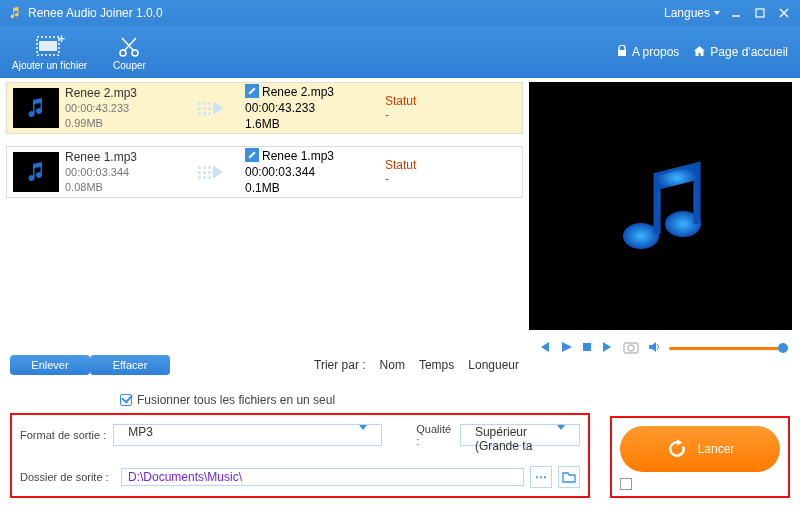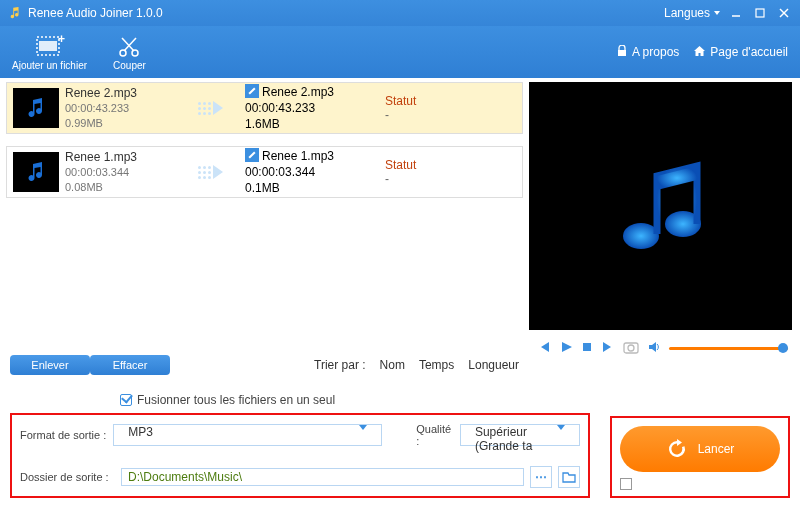--- a/index.html
+++ b/index.html
@@ -46,21 +46,21 @@
 .bottom{padding:6px 10px 10px 10px}
 .merge-row{padding:6px 0 6px 110px}
 .merge-row label{display:flex;align-items:center;gap:5px;color:#444;font-size:11px}
 .chk{width:12px;height:12px;border:1px solid #3b8fe0;border-radius:2px;position:relative}
 .chk.checked::after{content:"";position:absolute;left:1px;top:-1px;width:8px;height:5px;border-left:2px solid #3b8fe0;border-bottom:2px solid #3b8fe0;transform:rotate(-50deg)}
 .settings-box{border:2px solid #e11;padding:8px;width:580px;display:flex;flex-direction:column;gap:19px}
 .form-row{display:flex;align-items:center;gap:6px}
 .form-row .lbl{width:95px;color:#444;font-size:11px}
 .sel{height:22px;border:1px solid #b9d6f2;background:#fff;display:flex;align-items:flex-start;justify-content:space-between;padding:0 14px;color:#333;cursor:pointer}
 .sel .tri{width:0;height:0;border-top:5px solid #3b8fe0;border-left:4px solid transparent;border-right:4px solid transparent}
-.path-input{flex:1;height:14px;border:1px solid #b9d6f2;padding:8px 6px;display:flex;align-items:center;color:#4d7c0f}
+.path-input{flex:1;height:14px;border:1px solid #b9d6f2;padding:8px 6px;display:flex;align-items:center;color:#6d28d9}
 .path-btn{width:22px;height:22px;border:1px solid #b9d6f2;background:#fff;display:flex;align-items:center;justify-content:center;cursor:pointer;color:#3b8fe0;font-weight:bold}
 .launch-box{position:absolute;right:10px;bottom:10px;width:180px;border:2px solid #e11;padding:8px 8px 6px 8px}
 .launch-btn{width:100%;height:46px;border:none;border-radius:23px;background:linear-gradient(#ff9a2e,#ff7b00);color:#fff;font-size:20px;font-weight:normal;display:flex;align-items:center;justify-content:center;gap:10px;cursor:pointer}
 .stop-row{display:flex;align-items:center;gap:5px;margin-top:6px;font-size:11px;color:#555}
 .chk-empty{width:12px;height:12px;border:1px solid #999;background:#fff}
 </style>
 </head>
 <body>
 
 <div class="titlebar">

